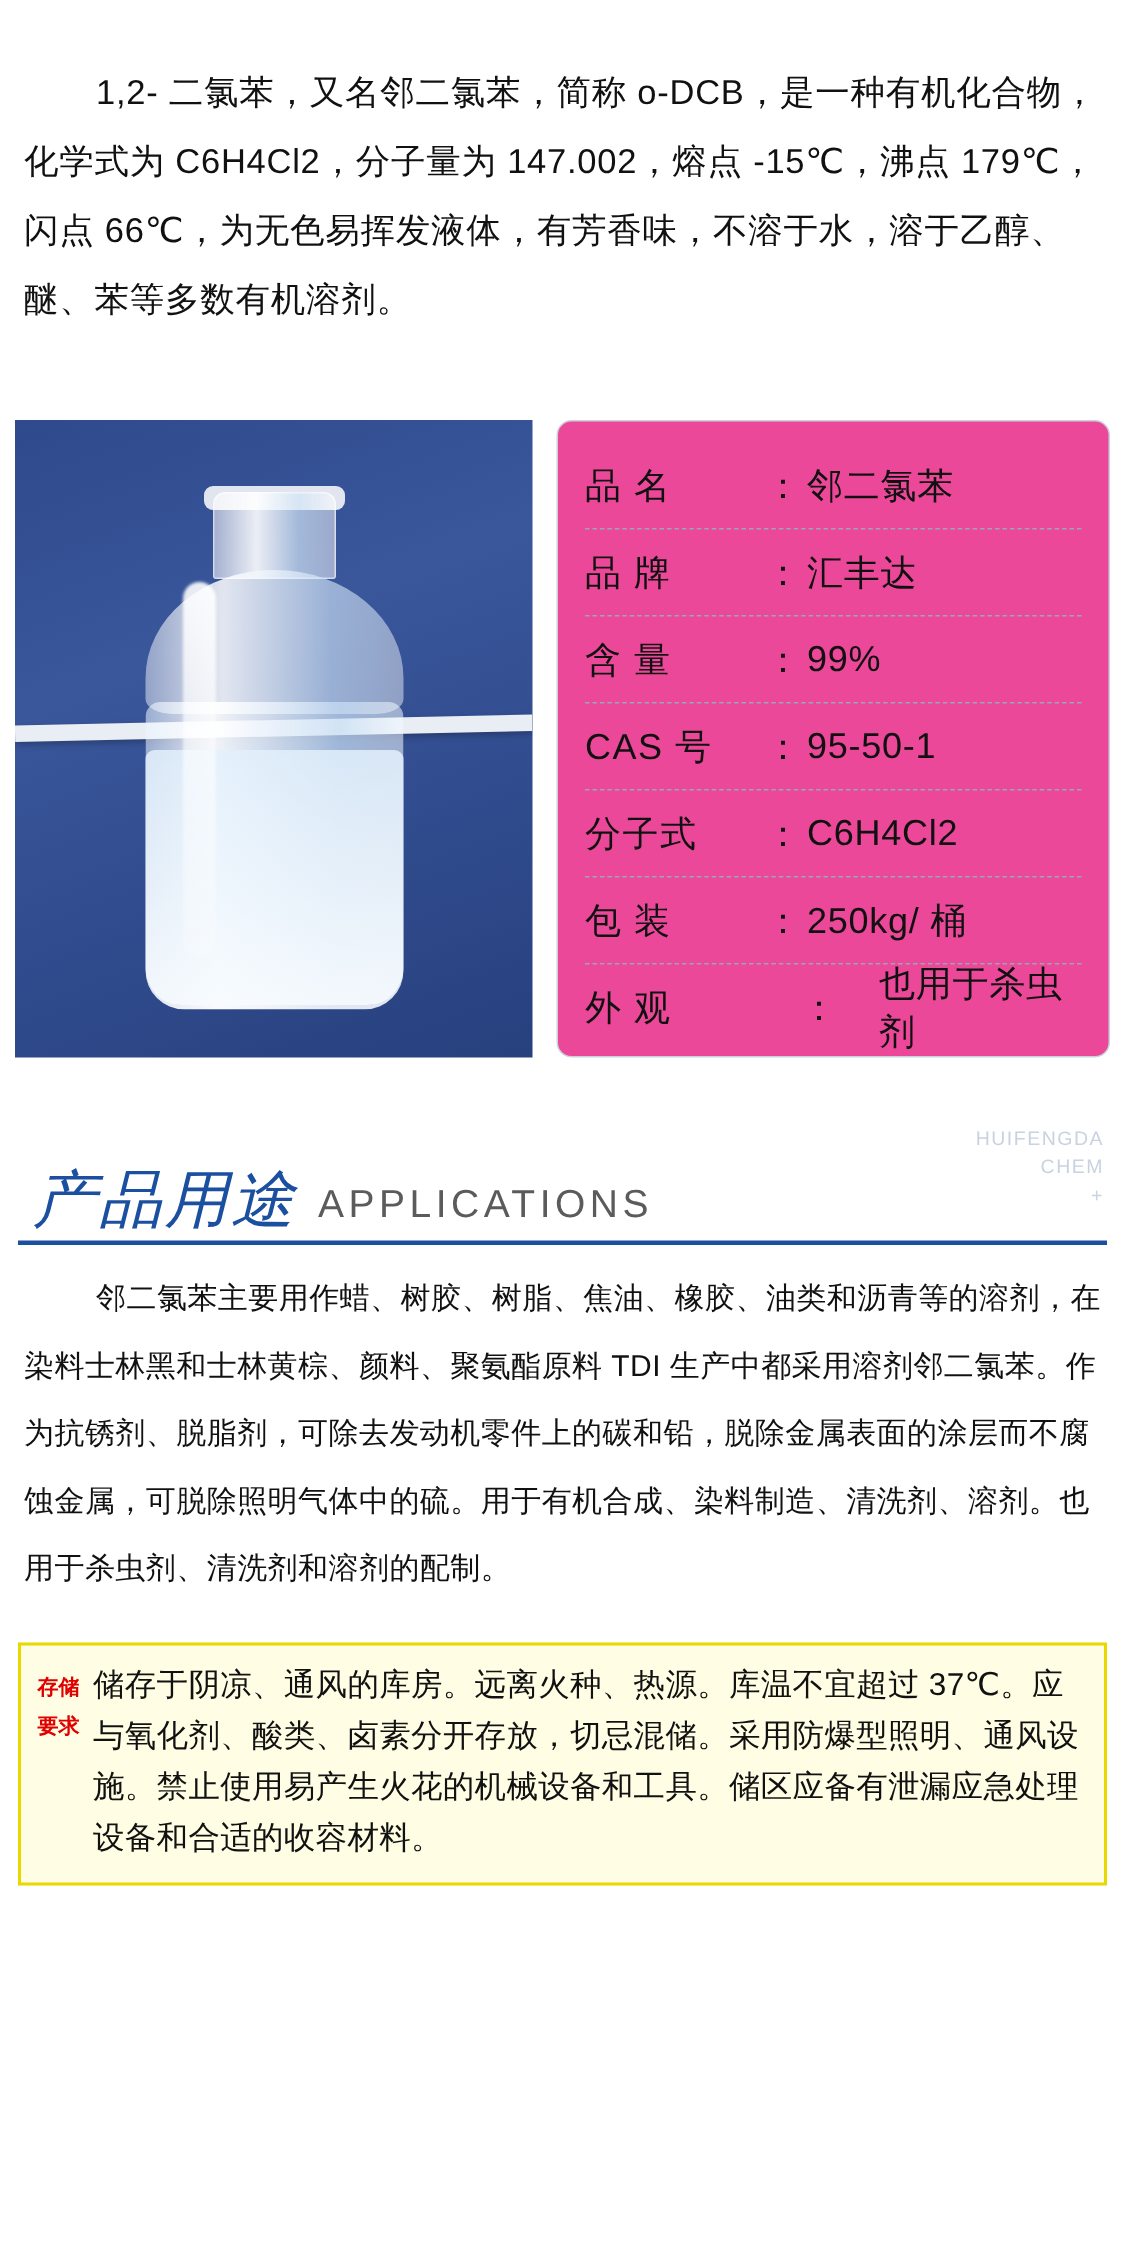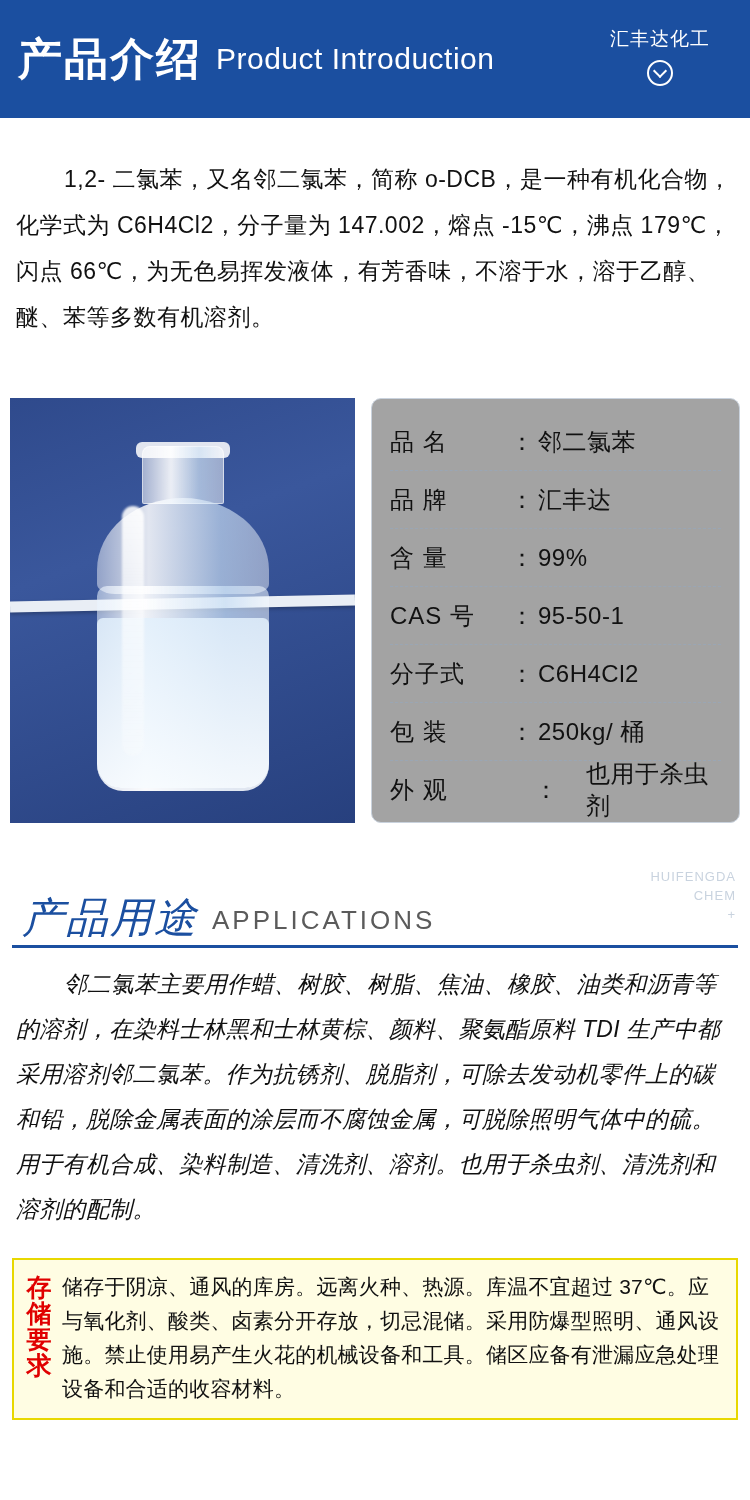--- a/index.html
+++ b/index.html
@@ -166,21 +166,21 @@
     width: 22px;
     height: 250px;
     background: linear-gradient(180deg, rgba(255,255,255,0.9), rgba(255,255,255,0.25));
     border-radius: 12px;
     filter: blur(1px);
   }
 
   .spec-table {
     flex: 1;
     margin-left: 16px;
-    background: #a3a3a3;
+    background: #ec4899;
     border: 1px solid #c9d2dd;
     border-radius: 10px;
     padding: 14px 18px 10px 18px;
     height: 425px;
   }
   .spec-row {
     display: flex;
     align-items: center;
     height: 58px;
     border-bottom: 1px dashed #9aa6b4;
@@ -232,68 +232,59 @@
   }
   .app-rule {
     margin: 6px 12px 0 12px;
     height: 3px;
     background: #1b4fa0;
   }
 
   
   .app-text {
     margin: 14px 16px 0 16px;
-    font-size: 23px;
+    font-size: 20px;
     line-height: 45px;
     text-indent: 48px;
     color: #111;
     letter-spacing: 0.3px;
-    font-style: italic;
   }
 
   
   .storage {
     margin: 26px 12px 0 12px;
     border: 2px solid #e8d800;
     background: #fffde3;
     display: flex;
     padding: 10px 12px 12px 8px;
   }
   .storage-tag {
     flex: none;
     width: 34px;
     color: #e00000;
     font-weight: bold;
-    font-size: 25px;
+    font-size: 14px;
     line-height: 26px;
     text-align: center;
     letter-spacing: 0;
     padding-top: 4px;
   }
   .storage-text {
     font-size: 21px;
     line-height: 34px;
     color: #111;
     padding-left: 6px;
     letter-spacing: 0.2px;
   }
 </style>
 </head>
 <body>
 
 <div class="page">
 
-  <div class="header">
-    <div class="header-title-cn">产品介绍</div>
-    <div class="header-title-en">Product Introduction</div>
-    <div class="header-right">
-      <div class="header-brand">汇丰达化工</div>
-      <div class="header-circle"></div>
-    </div>
-  </div>
 
   <div class="intro">1,2- 二氯苯，又名邻二氯苯，简称 o-DCB，是一种有机化合物，化学式为 C6H4Cl2，分子量为 147.002，熔点 -15℃，沸点 179℃，闪点 66℃，为无色易挥发液体，有芳香味，不溶于水，溶于乙醇、醚、苯等多数有机溶剂。</div>
 
   <div class="product-block">
     <div class="product-photo">
       <div class="photo-shelf"></div>
       <div class="bottle">
         <div class="bottle-lip"></div>
         <div class="bottle-neck"></div>
         <div class="bottle-shoulder"></div>

